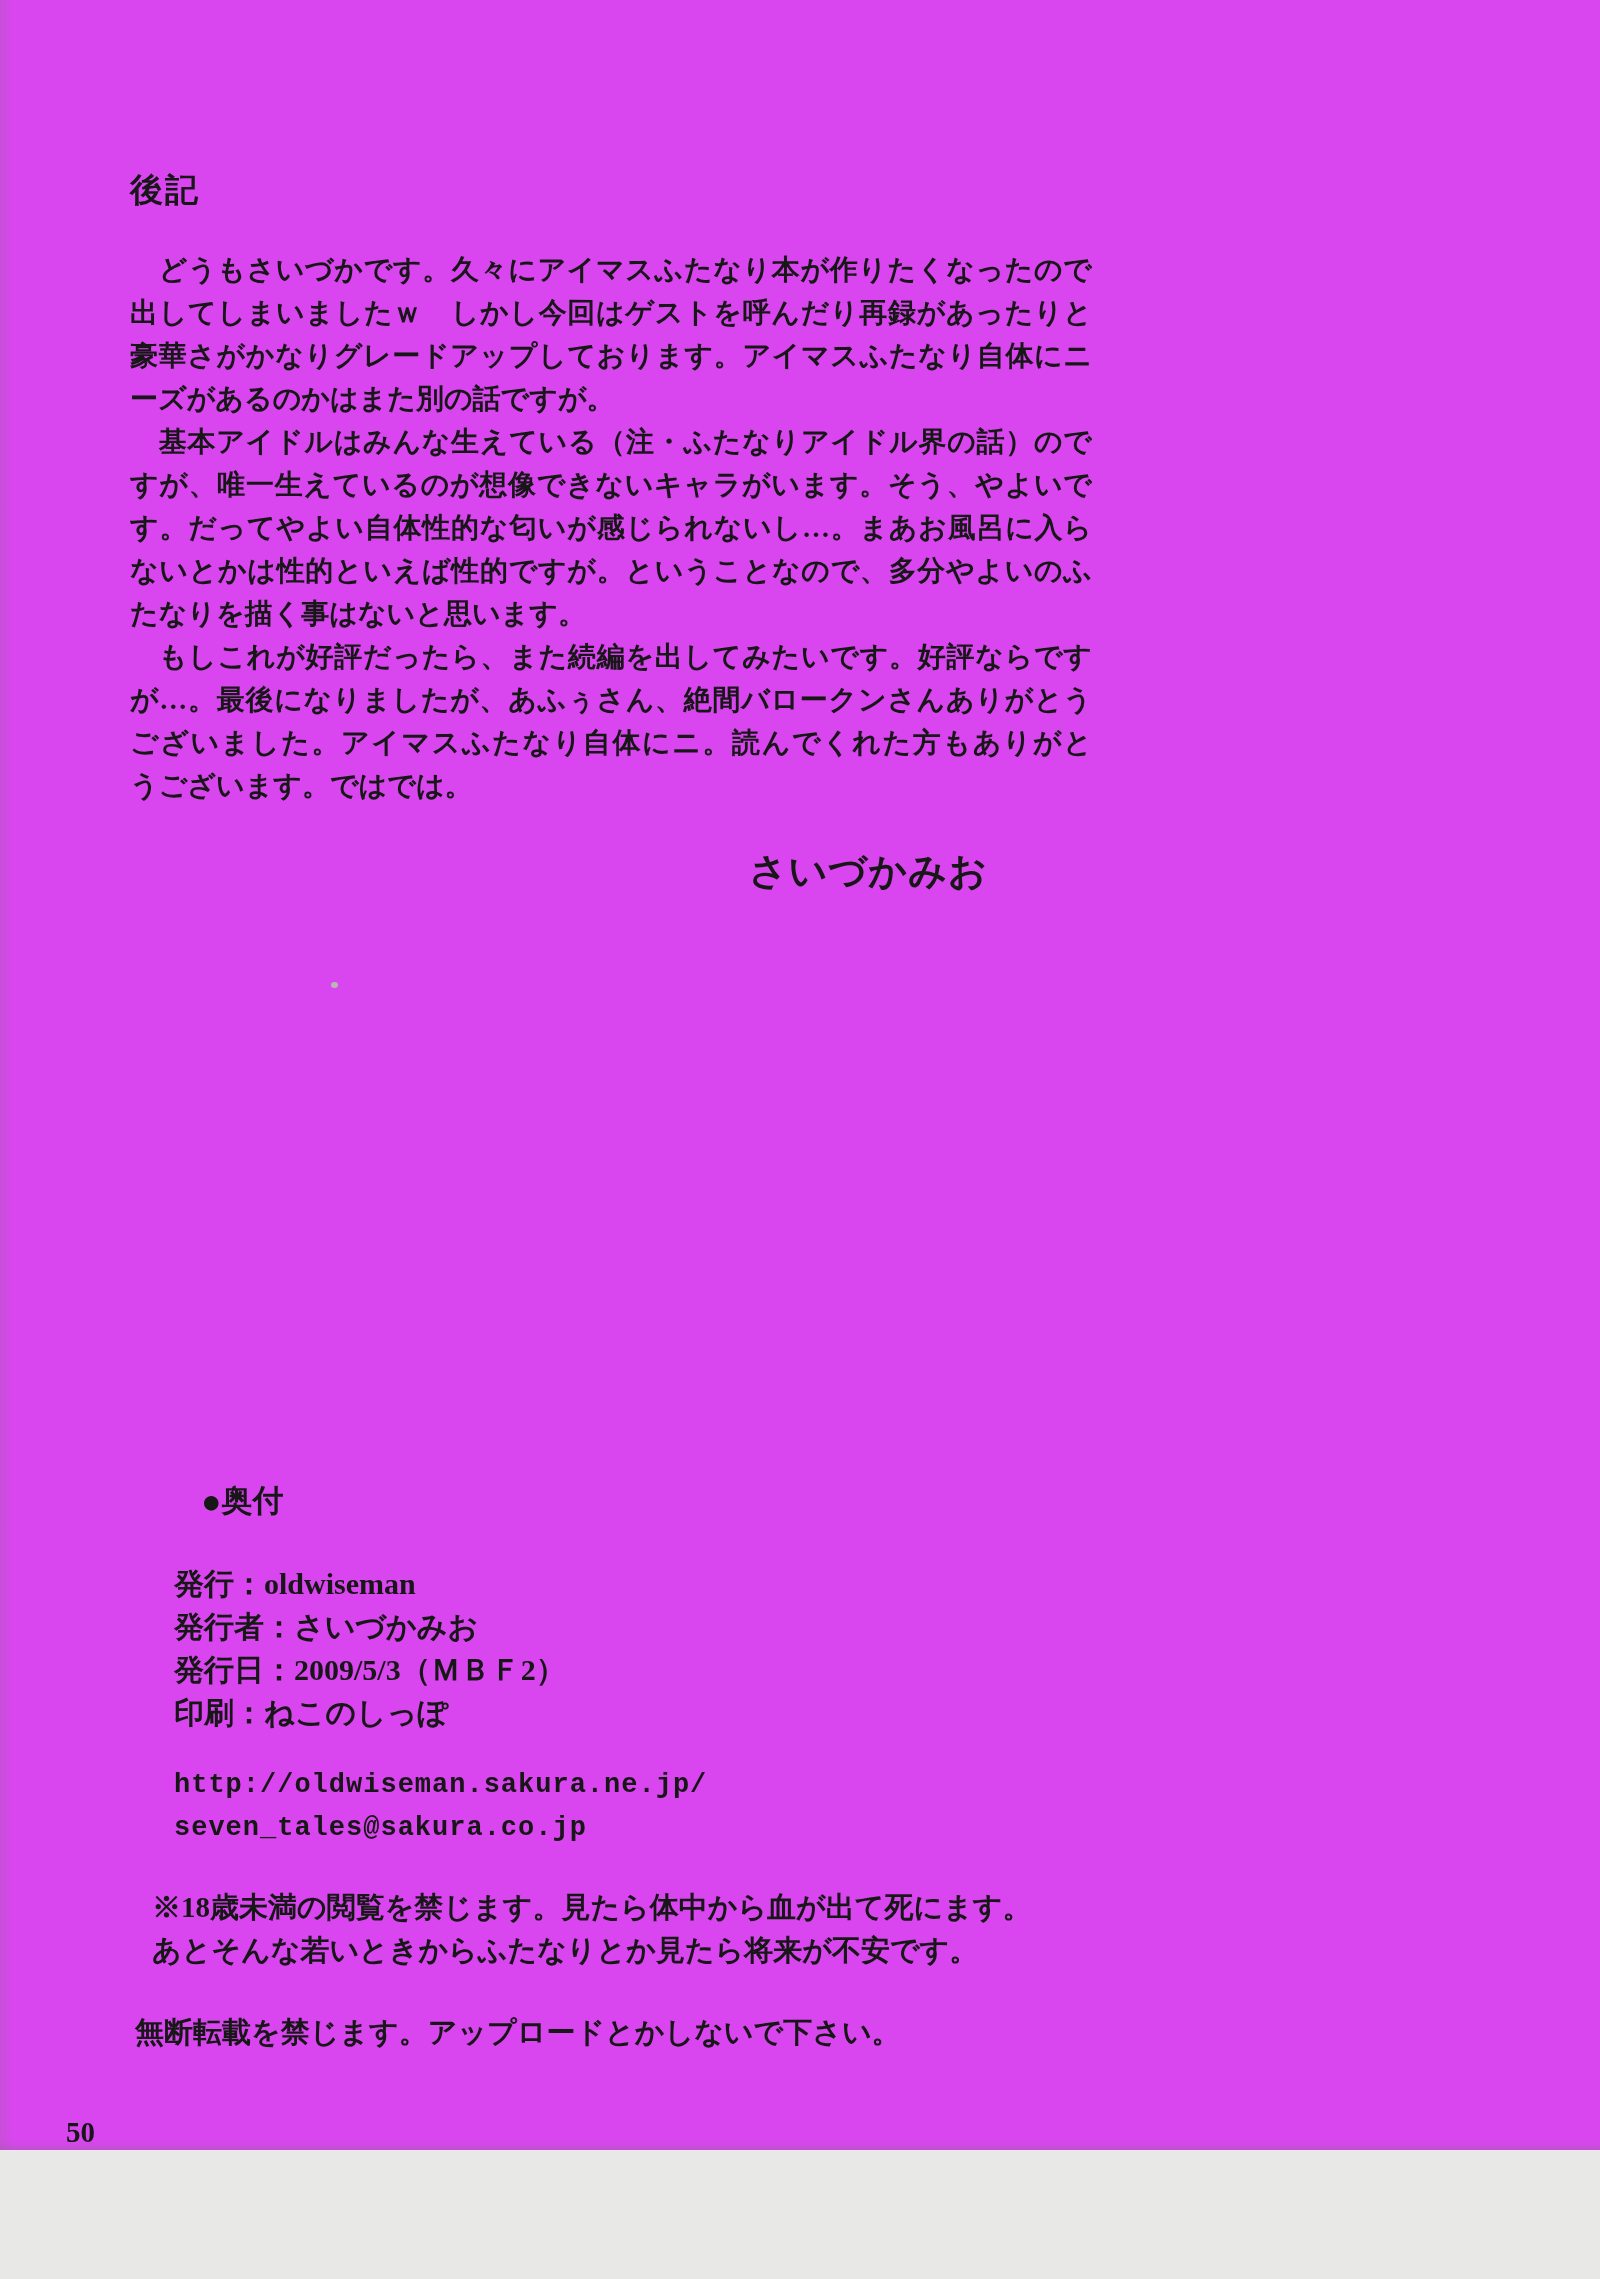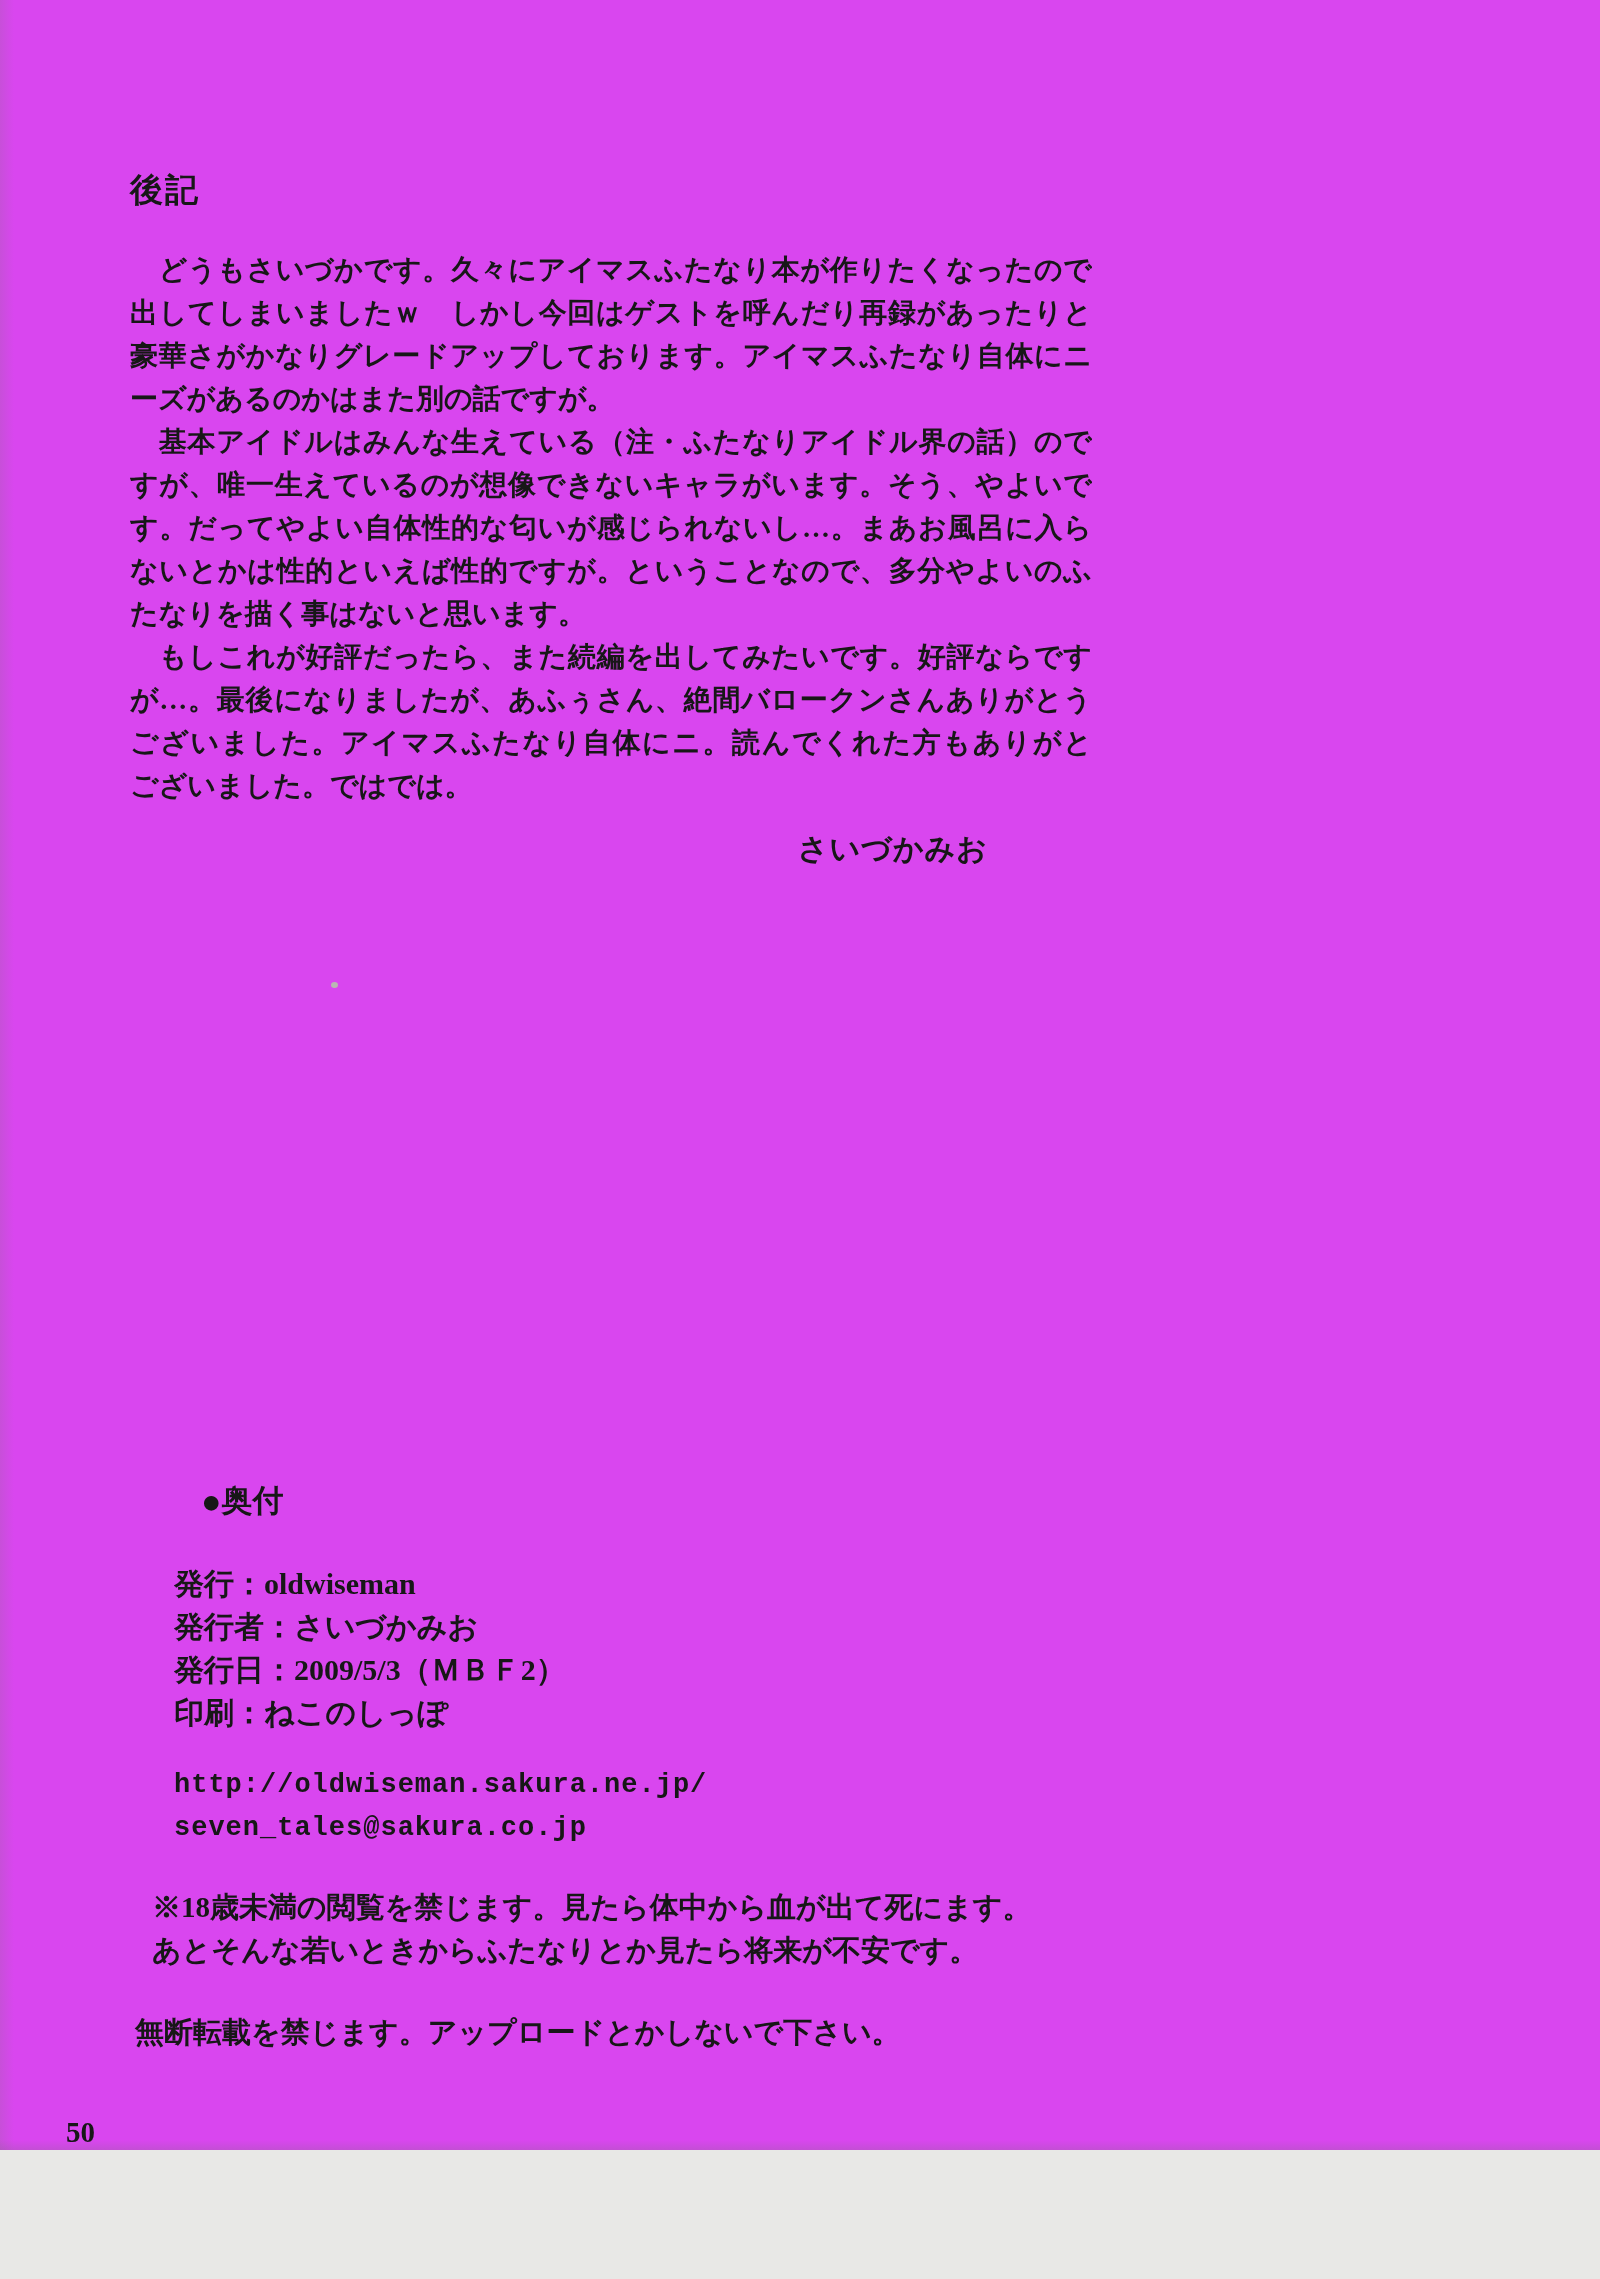--- a/index.html
+++ b/index.html
@@ -48,22 +48,22 @@
     height: 43px; line-height: 43px; font-size: 28px;
     white-space: pre; overflow: hidden;
   }
   .line.fill {
     white-space: normal;
     text-align: justify;
     text-align-last: justify;
     text-justify: inter-character;
   }
   .signature {
-    position: absolute; top: 829px; right: 612px;
-    font-size: 30px; line-height: 40px; letter-spacing: 1px;
+    position: absolute; top: 851px; right: 612px;
+    font-size: 38px; line-height: 40px; letter-spacing: 1px;
   }
 
   .colophon-heading {
     position: absolute; left: 173px; top: 1479px;
     font-size: 31px; line-height: 44px; margin-left: 28px;
   }
   .colophon-heading .bullet { font-size: 34px; vertical-align: -2px; }
   .colophon-pub {
     position: absolute; left: 162px; top: 1562px;
   }
@@ -107,21 +107,21 @@
     <div class="line fill">豪華さがかなりグレードアップしております。アイマスふたなり自体にニ</div>
     <div class="line">ーズがあるのかはまた別の話ですが。</div>
     <div class="line fill">　基本アイドルはみんな生えている（注・ふたなりアイドル界の話）ので</div>
     <div class="line fill">すが、唯一生えているのが想像できないキャラがいます。そう、やよいで</div>
     <div class="line fill">す。だってやよい自体性的な匂いが感じられないし…。まあお風呂に入ら</div>
     <div class="line fill">ないとかは性的といえば性的ですが。ということなので、多分やよいのふ</div>
     <div class="line">たなりを描く事はないと思います。</div>
     <div class="line fill">　もしこれが好評だったら、また続編を出してみたいです。好評ならです</div>
     <div class="line fill">が…。最後になりましたが、あふぅさん、絶間バロークンさんありがとう</div>
     <div class="line fill">ございました。アイマスふたなり自体にニ。読んでくれた方もありがと</div>
-    <div class="line">ございました。ではでは。</div>
+    <div class="line">うございます。ではでは。</div>
   </div>
 
   <div class="signature">さいづかみお</div>
 
   <div class="colophon-heading">
     <span class="bullet">●</span><span>奥付</span>
   </div>
 
   <div class="colophon-pub">
     <div class="line">発行：oldwiseman</div>

